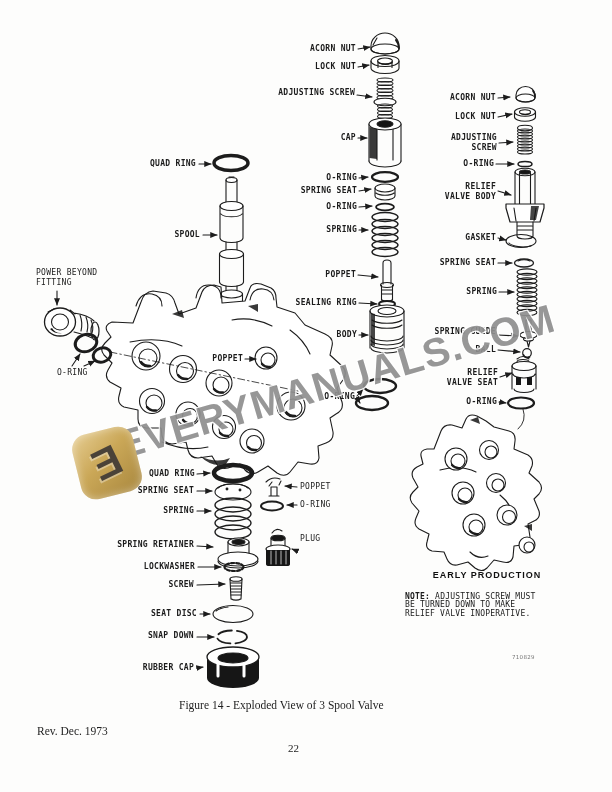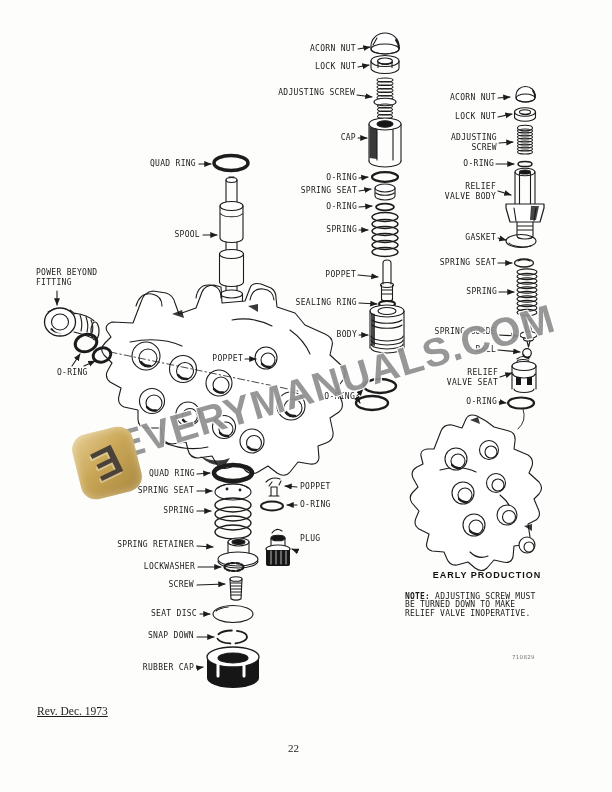--- a/index.html
+++ b/index.html
@@ -2,30 +2,30 @@
 <html><head>
 <meta charset="utf-8">
 <style>
   html,body{margin:0;padding:0;background:#888;}
   .page{position:relative;width:612px;height:792px;margin:0 auto;background:#fdfdfc;overflow:hidden;
         font-family:"DejaVu Sans Mono",monospace;}
   .art{position:absolute;left:0;top:0;z-index:1;}
   .labels{position:absolute;inset:0;z-index:3;}
   .lbl{position:absolute;font:8px/9.5px "DejaVu Sans Mono",monospace;letter-spacing:.3px;
        color:#1b1b1b;white-space:pre-line;}
-  .ra{width:120px;text-align:right;}
+  .ra{width:120px;text-align:right;font-weight:bold;}
   .early{position:absolute;left:428px;top:570px;width:118px;text-align:center;z-index:3;
          font:700 9px "Liberation Sans",sans-serif;letter-spacing:1px;color:#101010;}
   .note{position:absolute;left:405px;top:593px;width:140px;z-index:3;
         font:8px/8.4px "DejaVu Sans Mono",monospace;letter-spacing:.2px;color:#1b1b1b;}
   .note b{font-weight:700;margin-top:8px;}
   .dwg{position:absolute;left:512px;top:654px;z-index:3;font:5.5px "DejaVu Sans",sans-serif;
        color:#777;letter-spacing:.3px;}
   .fig{position:absolute;left:179px;top:699px;z-index:3;font:11.5px "Liberation Serif",serif;color:#1d1d1d;}
-  .rev{position:absolute;left:37px;top:705px;z-index:3;font:11.5px "Liberation Serif",serif;color:#1d1d1d;text-decoration:underline;}
+  .rev{position:absolute;left:37px;top:725px;z-index:3;font:11.5px "Liberation Serif",serif;color:#1d1d1d;}
   .pnum{position:absolute;left:288px;top:742px;z-index:3;font:11px "Liberation Serif",serif;color:#1d1d1d;text-align:center;}
   .wm-text{position:absolute;left:118px;top:424px;z-index:5;pointer-events:none;white-space:nowrap;
            transform:rotate(-16.5deg);transform-origin:0 50%;
            font:700 40px "Liberation Sans",sans-serif;letter-spacing:1px;color:#8f8f8f;opacity:.92;
            text-shadow:0 0 2px #fff,1px 1px 0 #fff,-1px -1px 0 #fff,1px -1px 0 #fff,-1px 1px 0 #fff;}
   .wm-logo{position:absolute;left:76px;top:430px;width:62px;height:66px;z-index:6;pointer-events:none;
            border-radius:15px;background:linear-gradient(145deg,#e6cd92,#caa757 45%,#a8873e);
            transform:rotate(-14deg);display:flex;align-items:center;justify-content:center;
            box-shadow:inset 0 0 8px rgba(255,255,255,.45);}
   .wm-logo span{font:700 42px "Liberation Sans",sans-serif;color:#4a4238;
@@ -456,16 +456,17 @@
 </div>
 
 <div class="wm-logo">
   <span>E</span>
 </div>
 <div class="wm-text">EVERYMANUALS.COM</div>
 
 <div class="early">EARLY PRODUCTION</div>
 <div class="note"><b>NOTE:</b><span> ADJUSTING SCREW MUST BE TURNED DOWN TO MAKE RELIEF VALVE INOPERATIVE.</span></div>
 <div class="dwg">710829</div>
+<div class="fig">Figure 14 - Exploded View of 3 Spool Valve</div>
 <div class="rev">Rev. Dec. 1973</div>
 <div class="pnum">22</div>
 
 </div>
 
 </body></html>

